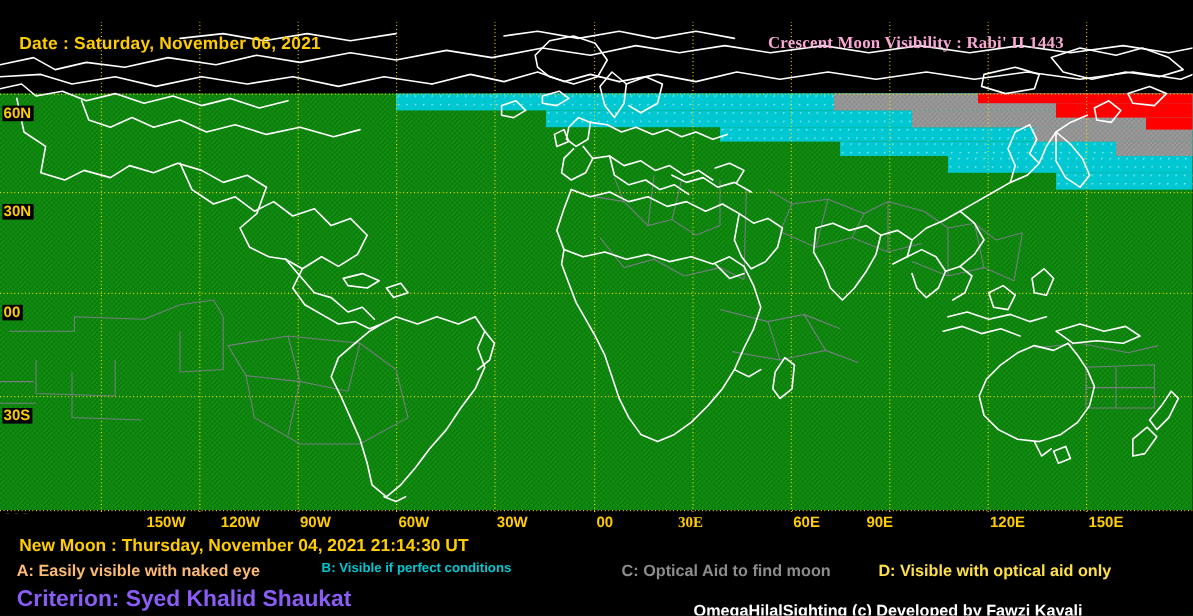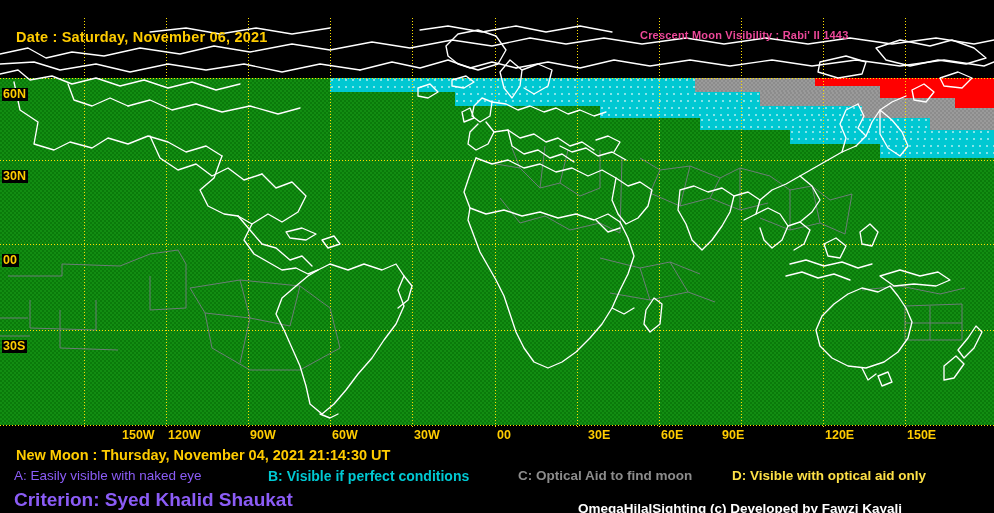--- a/index.html
+++ b/index.html
@@ -40,25 +40,26 @@
     color: #ffcc00;
     font-size: 14.5px;
     font-weight: bold;
     letter-spacing: 0.2px;
     white-space: nowrap;
   }
   .hdr-title {
     position: absolute;
     left: 640px;
     top: 1px;
-    color: #ec4899;
-    font-size: 11px;
+    color: #f9a8d4;
+    font-size: 14px;
     font-weight: bold;
     letter-spacing: 0.2px;
     white-space: nowrap;
+    font-family: Liberation Serif, serif;
   }
 
   
   .map-wrap {
     position: absolute;
     left: 0;
     top: 18px;
     width: 994px;
     height: 410px;
     background: #000000;
@@ -193,31 +194,31 @@
     top: 0px;
     color: #ffcc00;
     font-size: 14.5px;
     font-weight: bold;
     white-space: nowrap;
   }
   .f-legend-a {
     position: absolute;
     left: 14px;
     top: 21px;
-    color: #8b5cf6;
+    color: #fdba74;
     font-size: 13.5px;
-    font-weight: normal;
+    font-weight: bold;
     white-space: nowrap;
   }
   .f-legend-b {
     position: absolute;
     left: 268px;
     top: 21px;
     color: #00c8d2;
-    font-size: 14px;
+    font-size: 11px;
     font-weight: bold;
     white-space: nowrap;
   }
   .f-legend-c {
     position: absolute;
     left: 518px;
     top: 21px;
     color: #8c8c8c;
     font-size: 13.5px;
     font-weight: bold;
@@ -428,26 +429,26 @@
         <div class="lat-label" style="top: 70px;">60N</div>
         <div class="lat-label" style="top: 152px;">30N</div>
         <div class="lat-label" style="top: 236px;">00</div>
         <div class="lat-label" style="top: 322px;">30S</div>
         <div class="lat-label" style="top: 409px;">60S</div>
       </div>
   </div>
 
   <div class="lon-strip" id="lon-layer">
       <div class="lon-label" style="left: 86px; margin-left: 36px;">150W</div>
-      <div class="lon-label" style="left: 168px;">120W</div>
+      <div class="lon-label" style="left: 184px;">120W</div>
       <div class="lon-label" style="left: 250px;">90W</div>
       <div class="lon-label" style="left: 332px;">60W</div>
       <div class="lon-label" style="left: 414px;">30W</div>
       <div class="lon-label" style="left: 497px;">00</div>
-      <div class="lon-label" style="left: 588px;">30E</div>
+      <div class="lon-label" style="left: 565px; font-family: Liberation Serif, serif;">30E</div>
       <div class="lon-label" style="left: 661px;">60E</div>
       <div class="lon-label" style="left: 722px;">90E</div>
       <div class="lon-label" style="left: 825px;">120E</div>
       <div class="lon-label" style="left: 907px;">150E</div>
     </div>
 
   <div class="footer">
     <div class="f-newmoon">New Moon : Thursday, November 04, 2021  21:14:30  UT</div>
     <div class="f-legend-a">A: Easily visible with naked eye</div>
     <div class="f-legend-b">B: Visible if perfect conditions</div>

